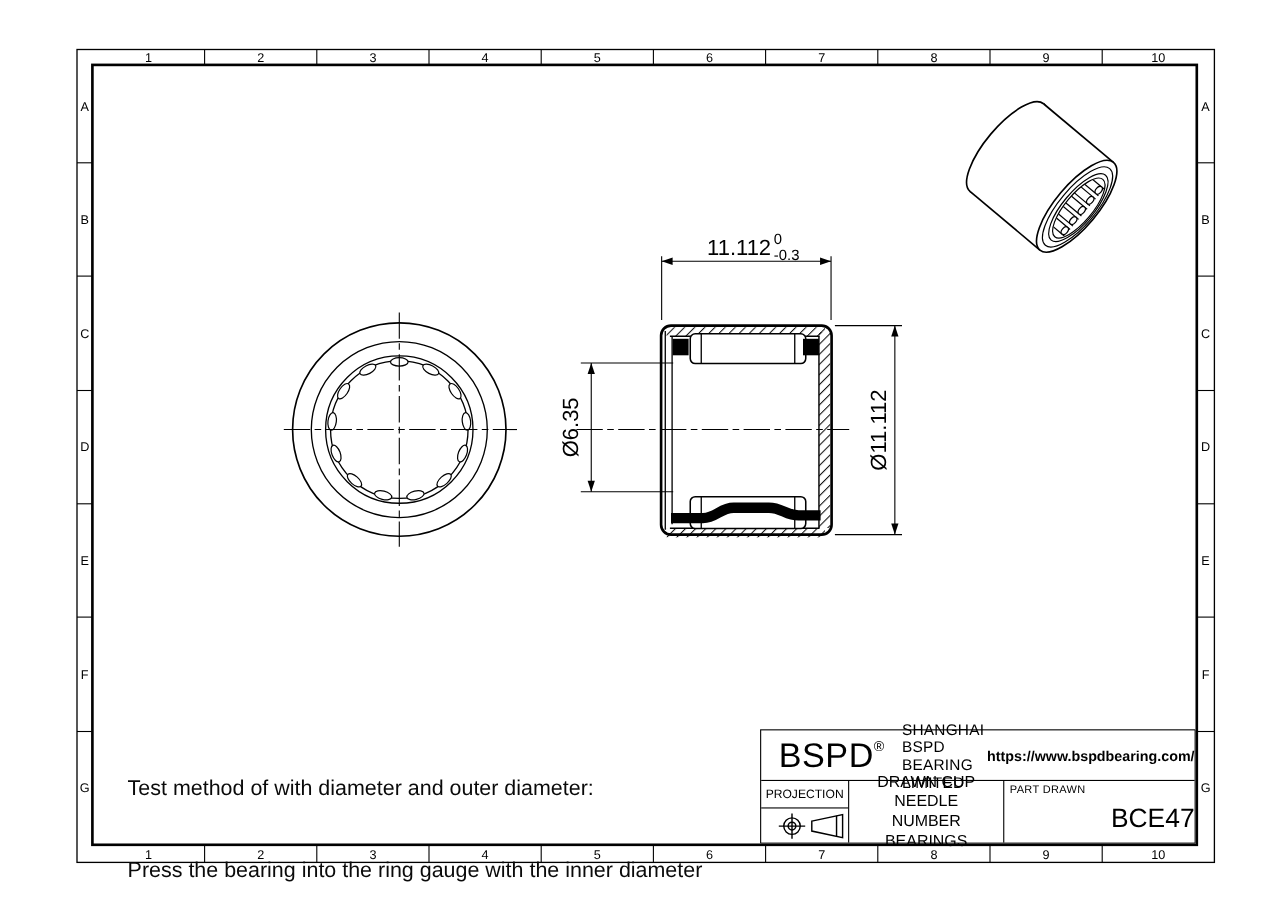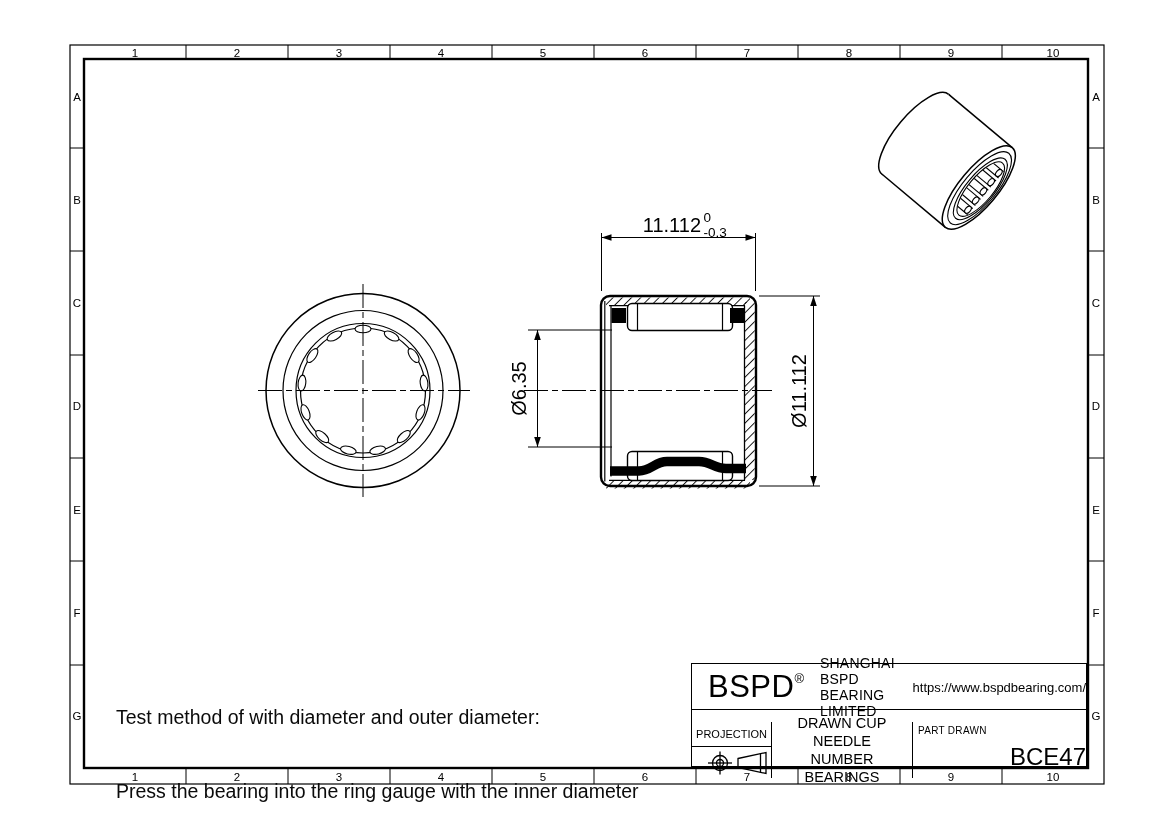--- a/index.html
+++ b/index.html
@@ -14,22 +14,22 @@
 
   
   .title-block{position:absolute;left:691px;top:663px;width:396px;height:104px;
                border:1.5px solid #000;box-sizing:border-box;background:#fff;}
   .tb-top{display:flex;height:46px;border-bottom:1.5px solid #000;box-sizing:border-box;align-items:center;}
   .tb-logo{width:128px;text-align:center;white-space:nowrap;}
   .tb-logo .logo{font-size:31px;letter-spacing:0.5px;}
   .tb-logo sup{font-size:13px;vertical-align:14px;}
   .tb-company{flex:1;display:flex;flex-direction:row;align-items:center;justify-content:center;}
   .tb-company .cname{font-size:14px;letter-spacing:0.2px;}
-  .tb-company .curl{font-size:13px;margin-top:1px;}
-  .tb-bottom{display:flex;height:56px;box-sizing:border-box;margin-top:12px;}
+  .tb-company .curl{font-size:13px;margin-top:1px;font-weight:bold;}
+  .tb-bottom{display:flex;height:56px;box-sizing:border-box;}
   .tb-proj{width:80px;border-right:1.5px solid #000;box-sizing:border-box;display:flex;flex-direction:column;}
   .tb-proj-label{height:25px;border-bottom:1.5px solid #000;box-sizing:border-box;
                  display:flex;align-items:center;justify-content:center;font-size:11px;}
   .tb-proj-sym{flex:1;display:flex;align-items:center;justify-content:center;}
   .tb-product{width:141px;border-right:1.5px solid #000;box-sizing:border-box;
               display:flex;flex-direction:column;align-items:center;justify-content:center;
               font-size:14.5px;line-height:18px;text-align:center;}
   .tb-part{flex:1;position:relative;}
   .tb-part-label{position:absolute;left:5px;top:3px;font-size:10px;letter-spacing:0.3px;}
   .tb-part-number{position:absolute;left:0;right:0;top:21px;text-align:right;font-size:24px;}

